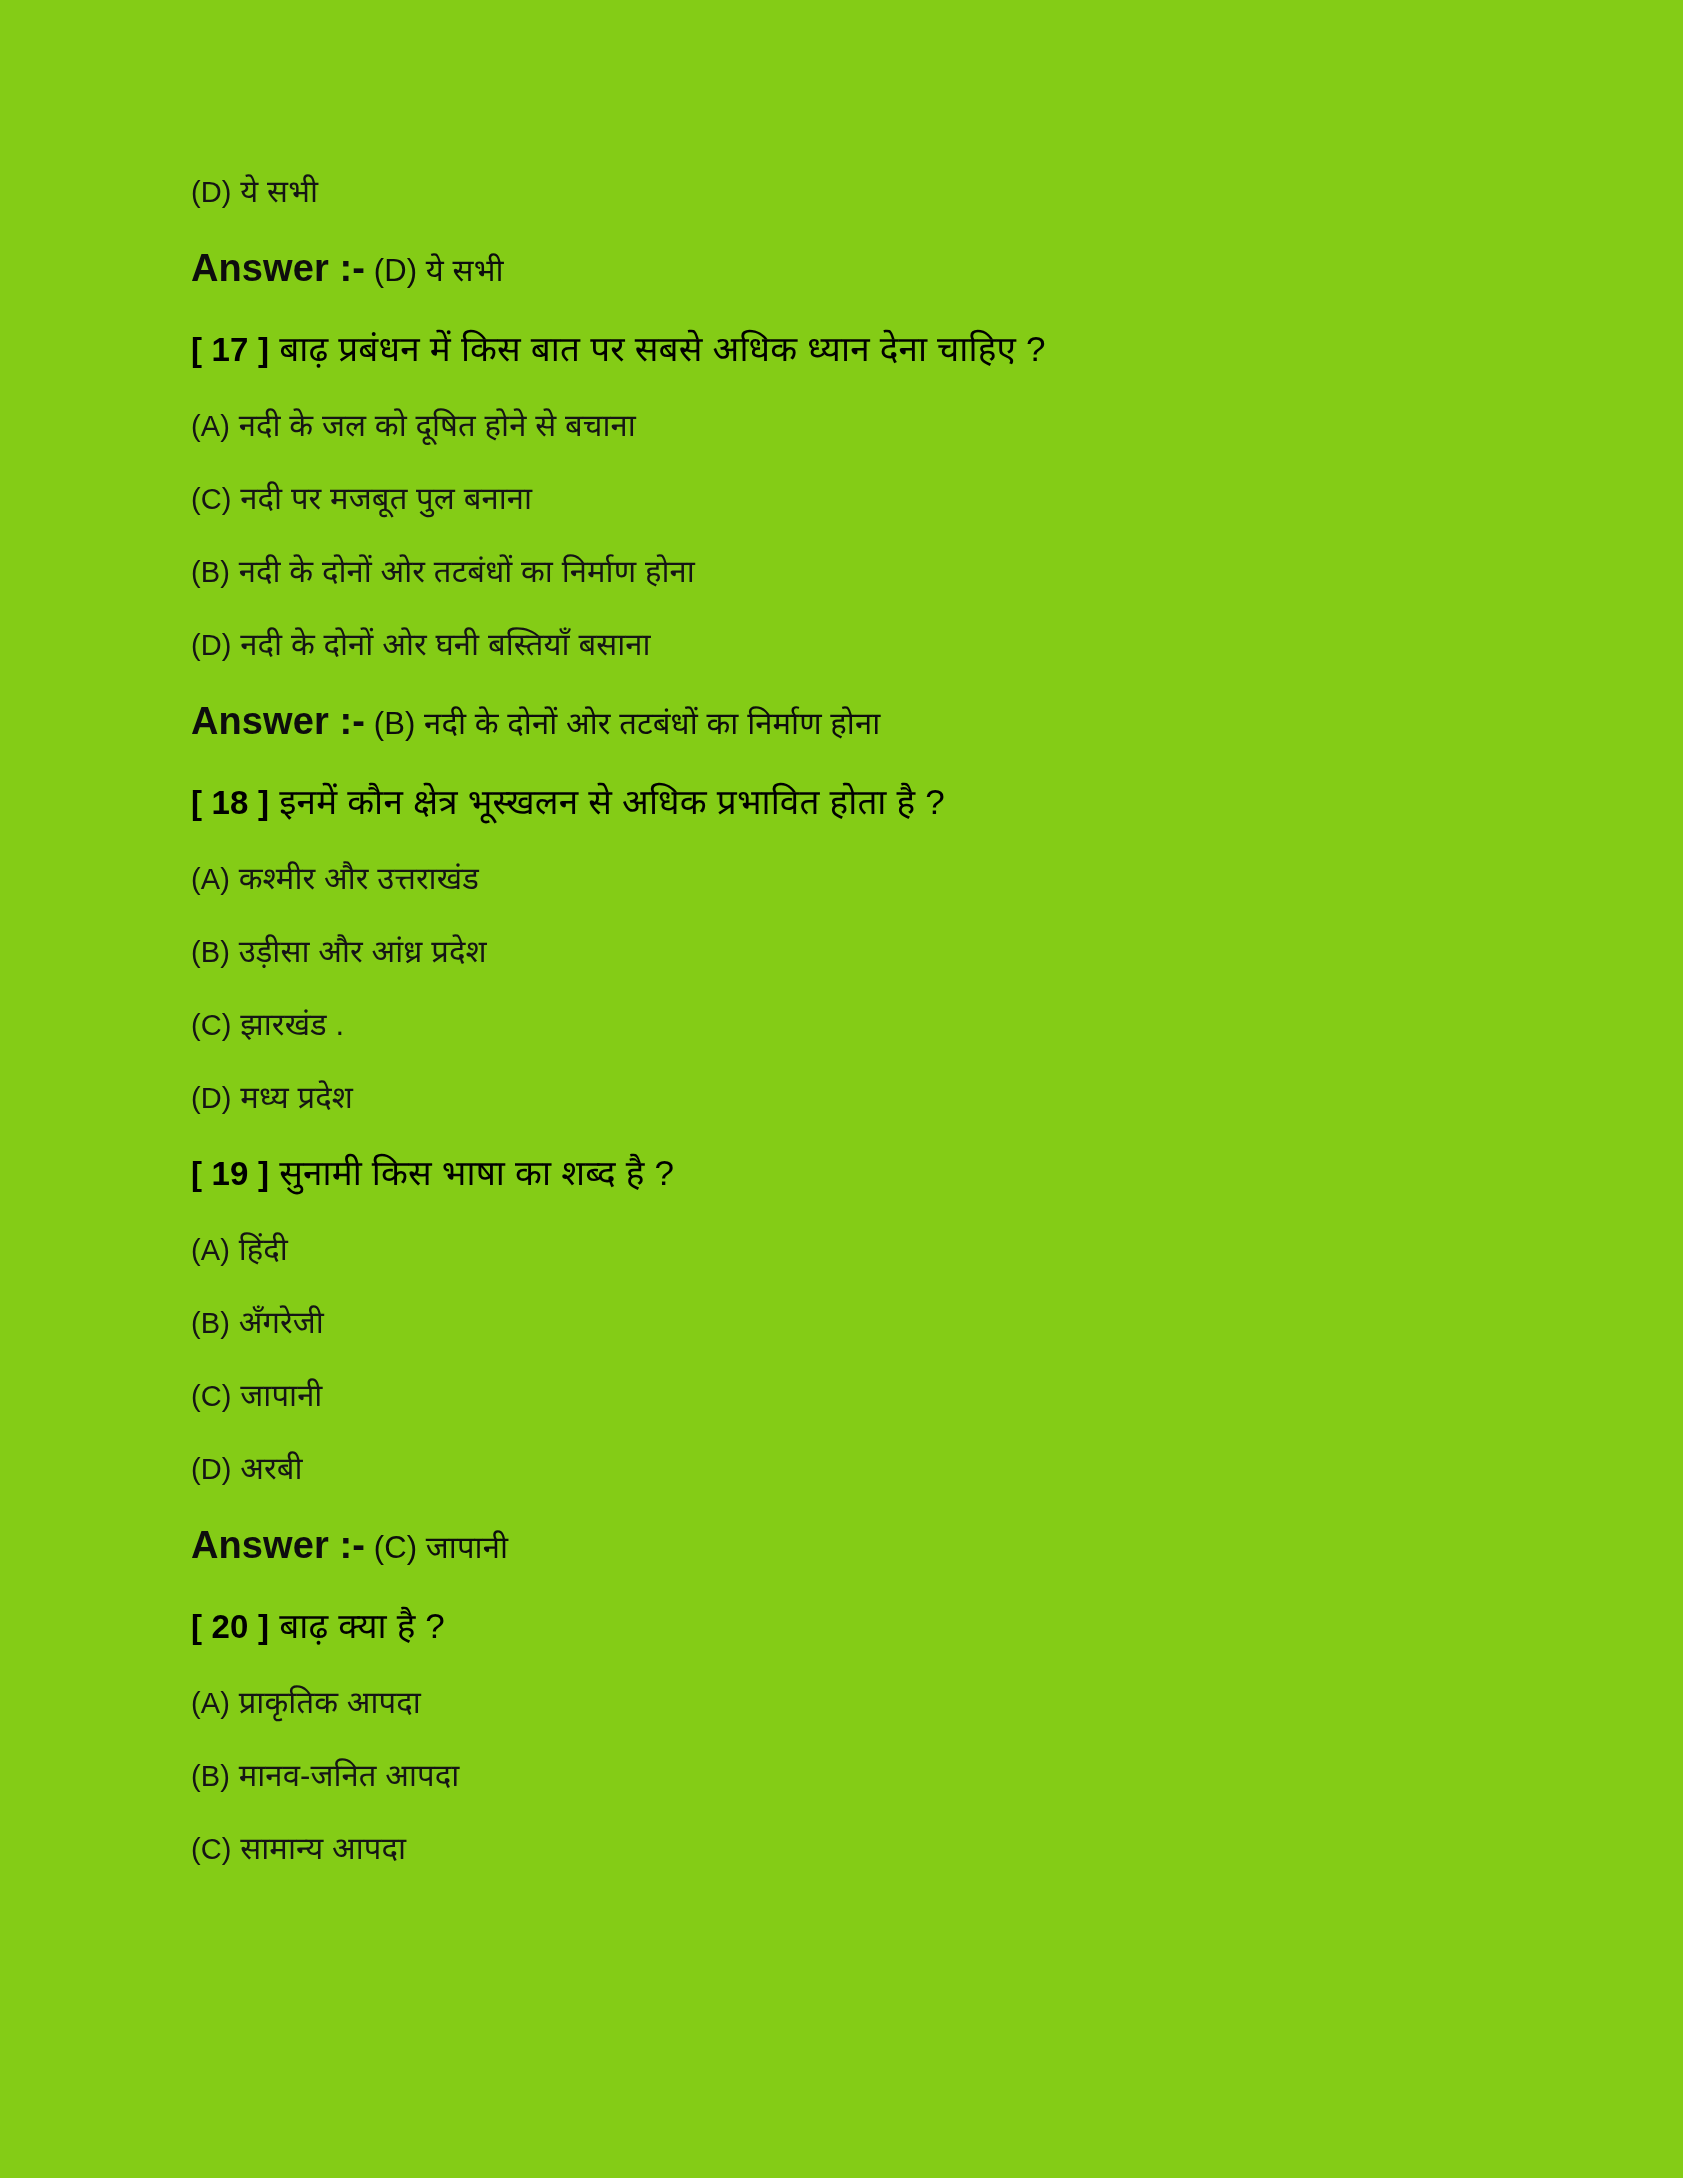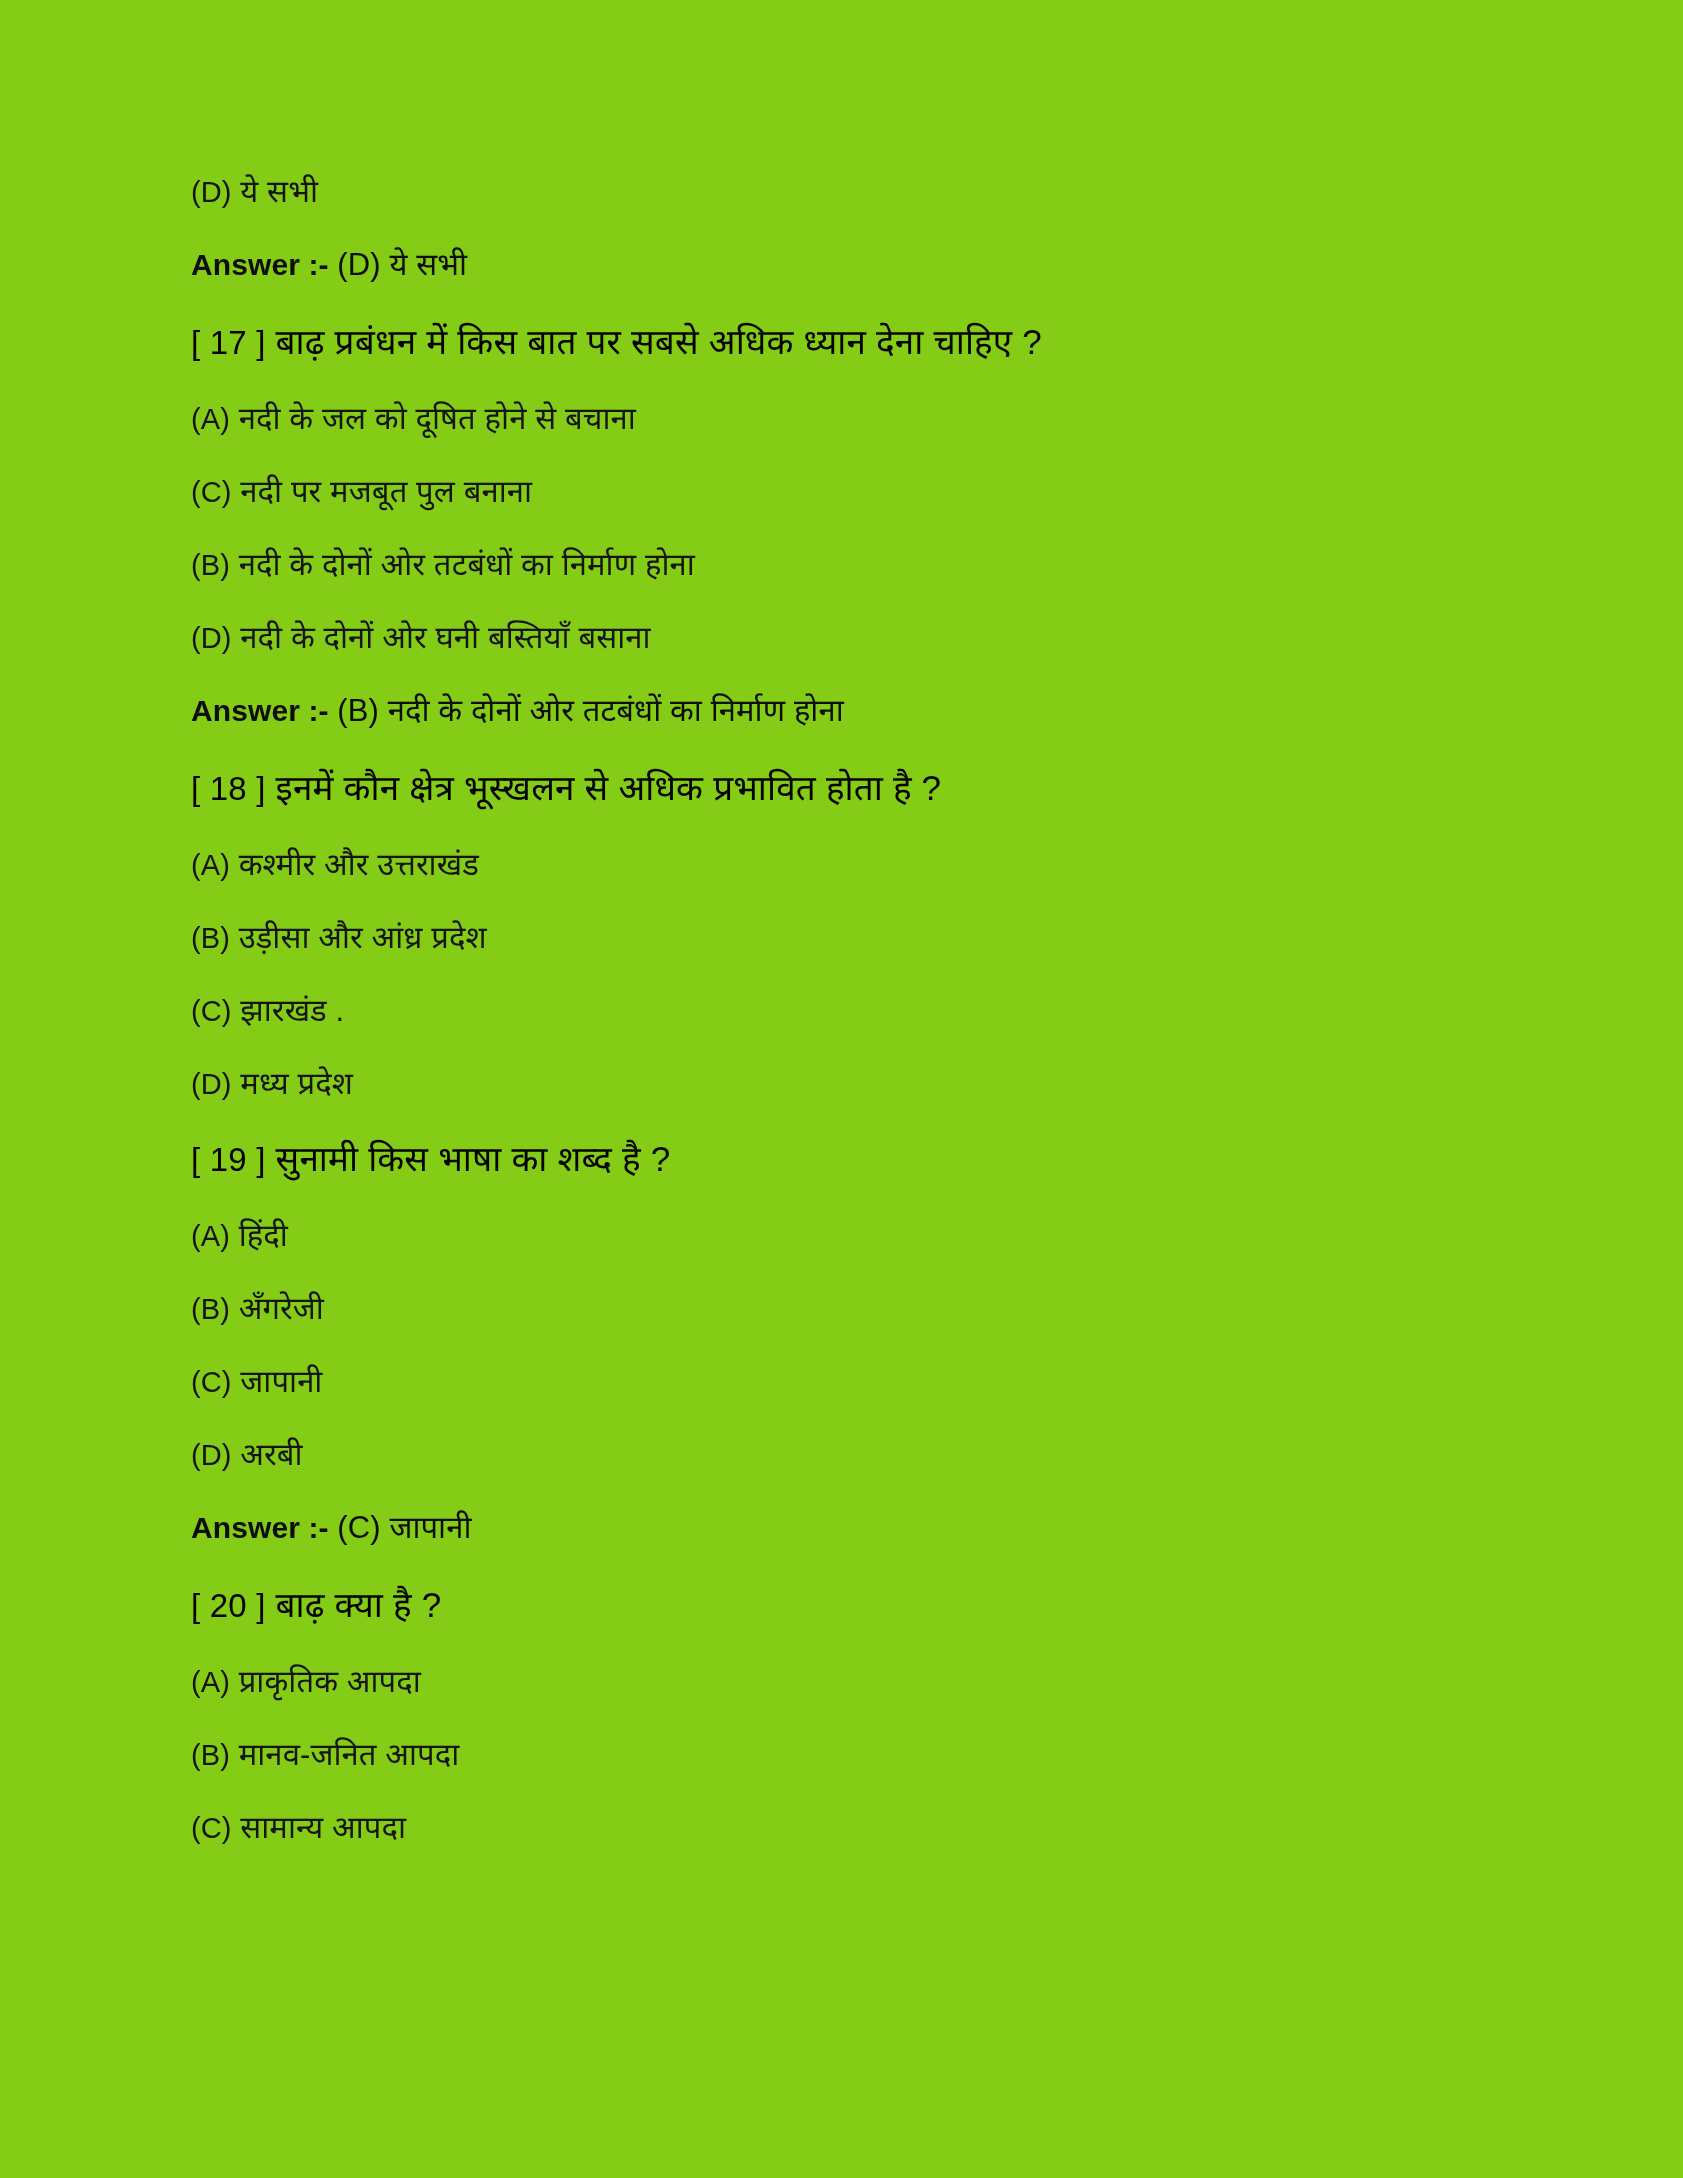--- a/index.html
+++ b/index.html
@@ -48,42 +48,42 @@
 
   
   .answer {
     font-size: 31px;
     line-height: 1;
     color: #0d0d0d;
     margin: 0 0 44px 0;
   }
   .answer .alabel {
     font-weight: 700;
-    font-size: 30px;
+    font-size: 38px;
   }
   .answer .atext {
     font-weight: 400;
   }
 
   
   .answer.light .alabel {
     font-weight: 400;
   }
 
   
   .qline {
     font-size: 35px;
     line-height: 1;
     font-weight: 700;
     color: #000000;
     margin: 0 0 44px 0;
     letter-spacing: 0.2px;
   }
   .qline .qnum {
-    font-weight: 400;
+    font-weight: 700;
     font-size: 33px;
   }
   .qline .qtext {
     font-weight: 400;
   }
 
   
   .block { margin: 0; padding: 0; }
   .block + .block { margin-top: 0; }
 

